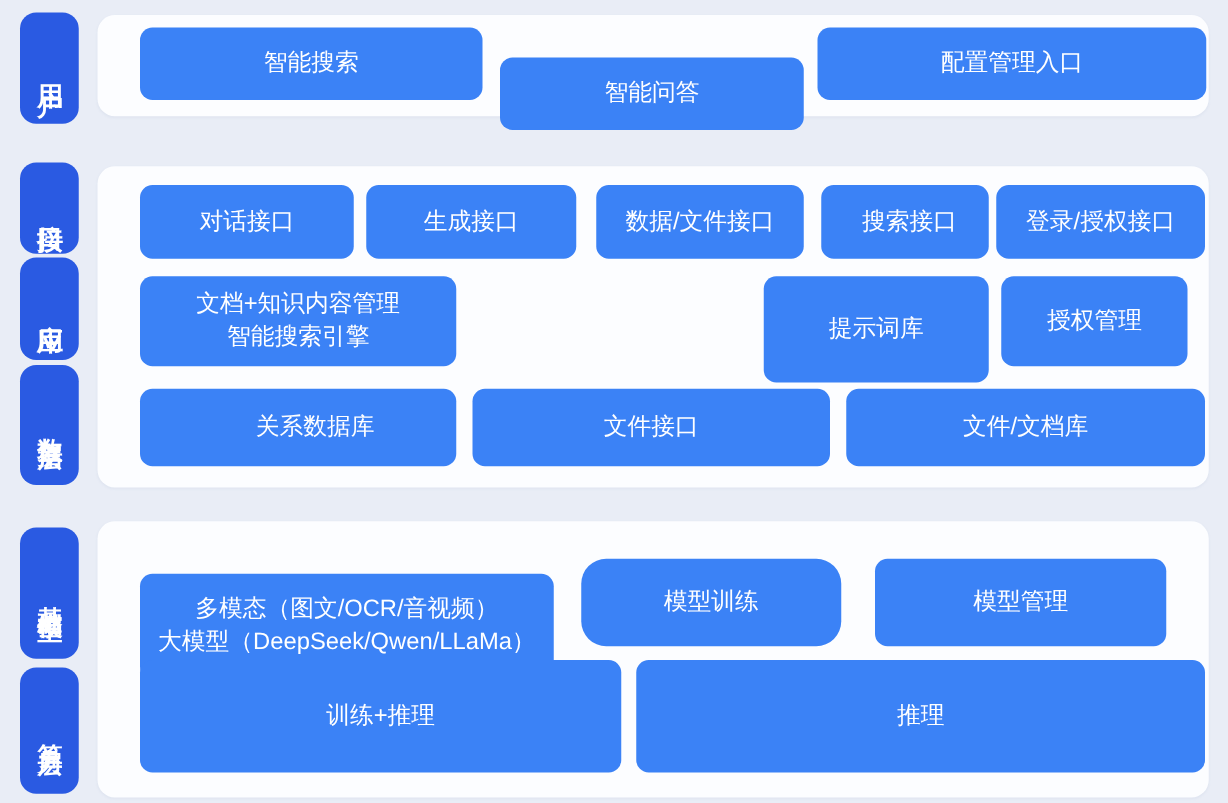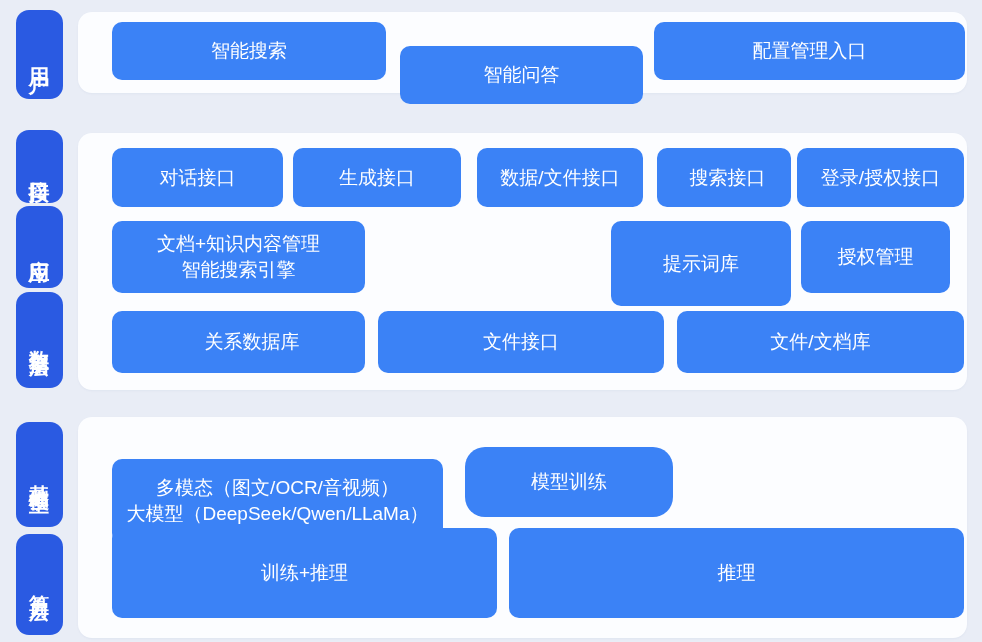--- a/index.html
+++ b/index.html
@@ -68,17 +68,18 @@
 
   <div class="block" style="left:112px;top:311px;width:253px;height:62px;padding-left:33px;">关系数据库</div>
   <div class="block" style="left:378px;top:311px;width:286px;height:62px;">文件接口</div>
   <div class="block" style="left:677px;top:311px;width:287px;height:62px;">文件/文档库</div>
 
   <div class="block" style="left:112px;top:447px;width:331px;height:84px;margin-top:12px;">
     <span>多模态（图文/OCR/音视频）</span>
     <span>大模型（DeepSeek/Qwen/LLaMa）</span>
   </div>
   <div class="block" style="left:465px;top:447px;width:208px;height:70px;border-radius:20px;">模型训练</div>
+  <div class="block" style="left:700px;top:447px;width:233px;height:70px;">模型管理</div>
 
   <div class="block" style="left:112px;top:528px;width:385px;height:90px;">训练+推理</div>
   <div class="block" style="left:509px;top:528px;width:455px;height:90px;">推理</div>
 
 </div>
 
 </body></html>

